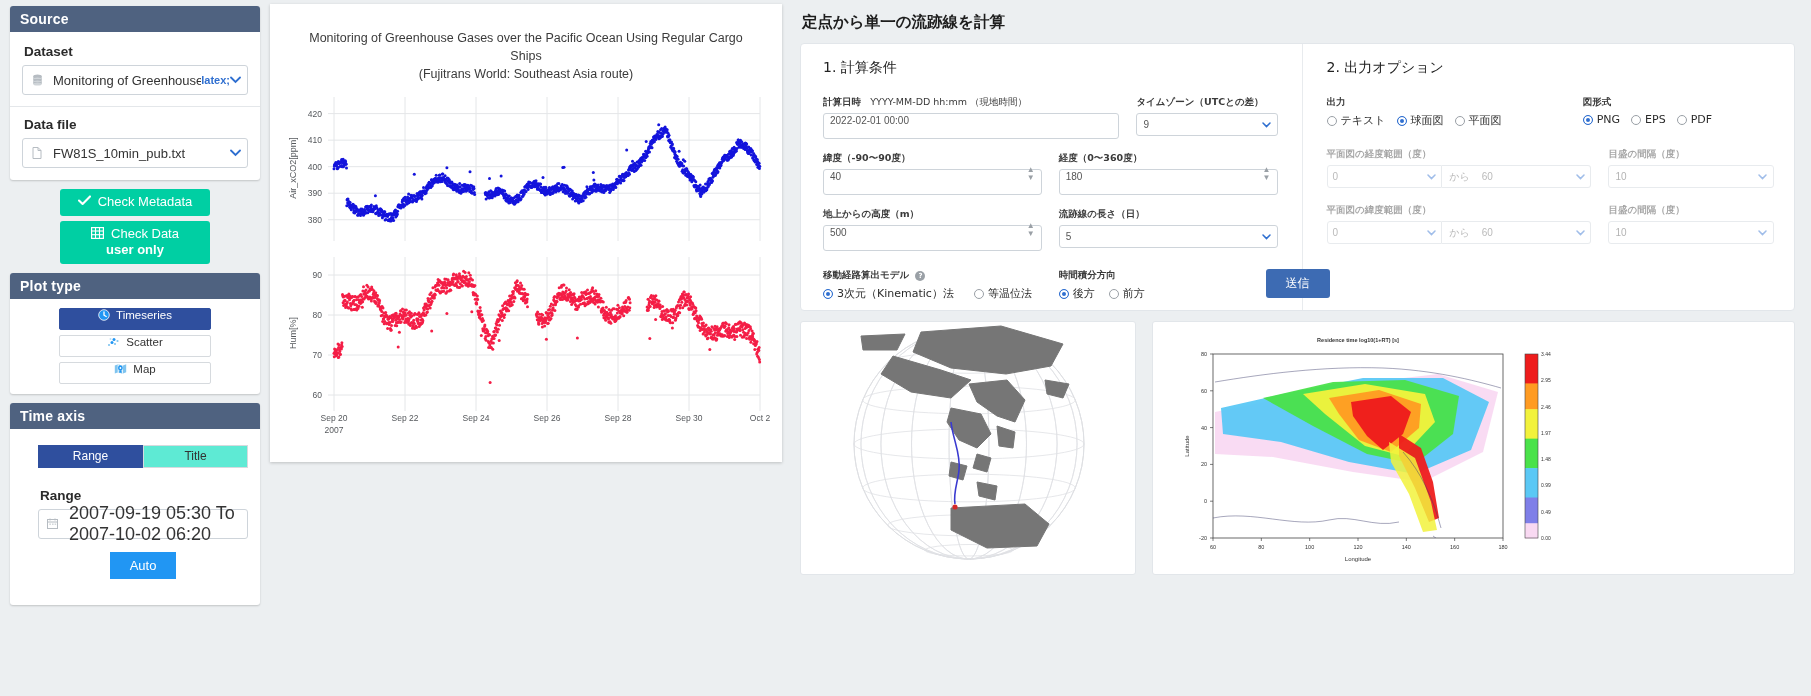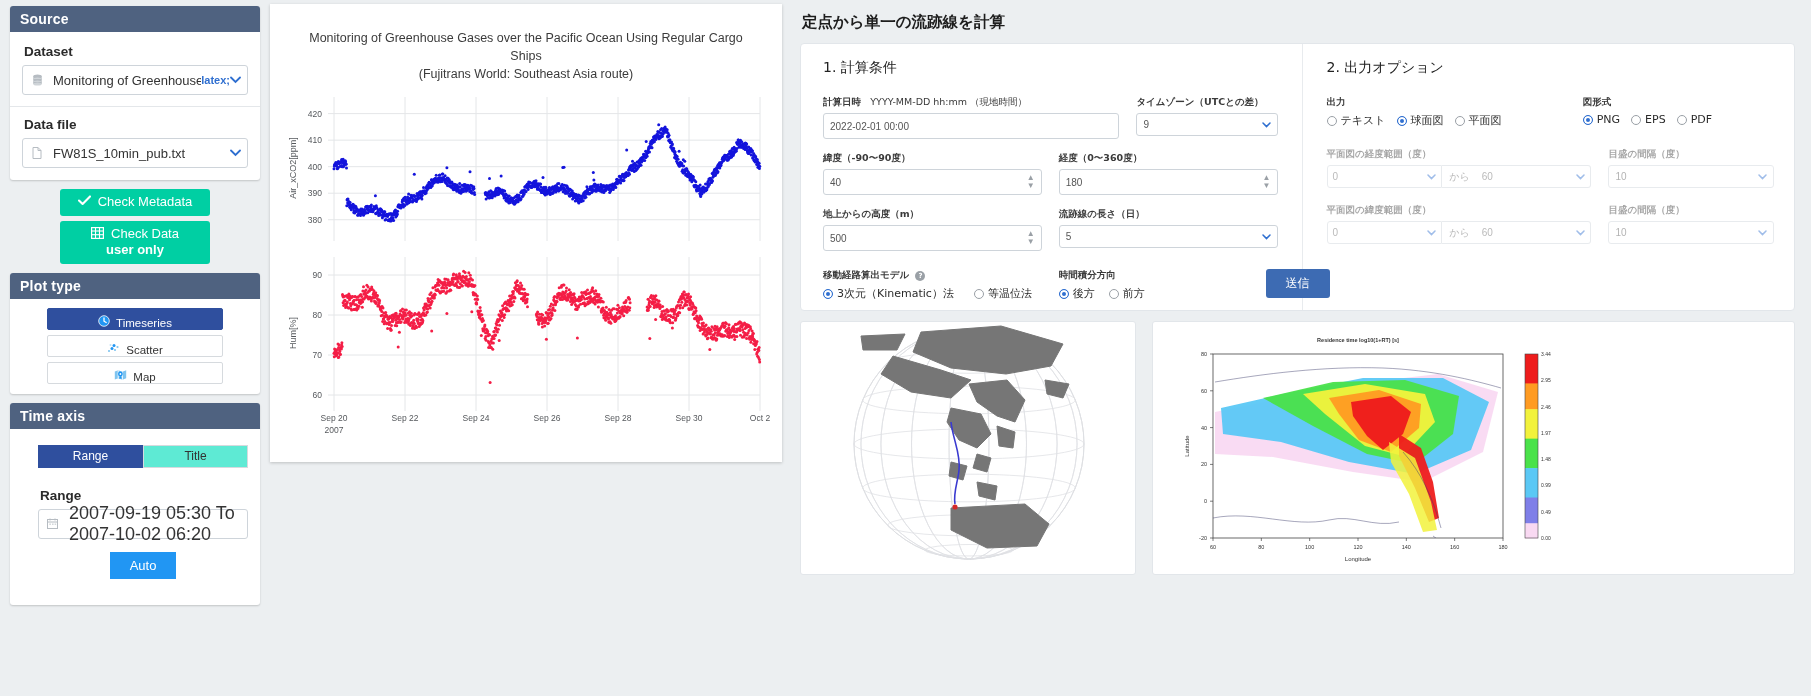--- a/index.html
+++ b/index.html
@@ -33,23 +33,23 @@
 
   .btn-teal {
     background:#00cfa3; color:#fff; border:none; border-radius:3px;
     width:150px; font-size:13px; padding:6px 0; display:block; margin:0 auto 5px auto;
     text-align:center; line-height:1.15; cursor:pointer;
   }
   .btn-teal .b2 { font-weight:bold; display:block; }
   .btn-teal .row1 { display:inline-flex; align-items:center; gap:7px; }
 
   .pt-btn {
-    width:176px; margin:0 auto 5px auto; border:1px solid #d6dade; border-radius:2px;
+    width:152px; margin:0 auto 5px auto; border:1px solid #d6dade; border-radius:2px;
     font-size:11.5px; color:#333; background:#fff; height:22px;
-    display:flex; align-items:flex-end; justify-content:center; gap:6px; cursor:pointer;
+    display:flex; align-items:flex-start; justify-content:center; gap:6px; cursor:pointer;
   }
   .pt-btn.active { background:#2f4f9e; border-color:#2f4f9e; color:#fff; }
 
   .toggle-row { display:flex; width:100%; margin:9px 0 0 0; }
   .toggle-row .tg {
     flex:1; height:23px; display:flex; align-items:center; justify-content:center;
     font-size:12px; border:1px solid #d6dade; cursor:pointer; background:#5eead4; color:#333;
   }
   .toggle-row .tg.active { background:#2f4f9e; border-color:#2f4f9e; color:#fff; }
 
@@ -78,21 +78,21 @@
     background:#fff; border:1px solid #e2e6ea; border-radius:4px; margin:0 16px 0 18px;
     height:268px; display:flex; position:relative;
   }
   .col-left { width:calc(50% + 5px); padding:15px 24px 0 22px; border-right:1px solid #e8ebee; }
   .col-right { flex:1; padding:15px 20px 0 24px; }
   .sec-title { font-size:14px; color:#222; margin-bottom:19px; }
   .lbl { font-size:9.5px; color:#3a3a3a; font-weight:bold; margin-bottom:4px; white-space:nowrap; }
   .lbl .thin { font-weight:normal; }
   .inp {
     border:1px solid #ced4da; border-radius:3px; height:23px; font-size:10px; color:#555;
-    display:flex; align-items:center; padding:12px 6px; background:#fff; position:relative;
+    display:flex; align-items:flex-end; padding:12px 6px; background:#fff; position:relative;
   }
   .inp .val { flex:1; overflow:hidden; white-space:nowrap; }
   .spin { color:#9aa0a6; font-size:8px; line-height:1; text-align:center; }
   .sel-sm { border:1px solid #ced4da; border-radius:3px; height:23px; font-size:10px; color:#555;
             display:flex; align-items:center; padding:0 6px; background:#fff; }
   .sel-sm .val { flex:1; }
   .grid2 { display:flex; gap:17px; margin-bottom:13px; }
   .grid2 > div { flex:1; }
   .radioline { display:flex; align-items:center; gap:4px; font-size:11px; color:#2b2b2b; }
   .rd { width:10px; height:10px; border-radius:50%; border:1px solid #9aa0a6; display:inline-block; background:#fff; flex:0 0 10px; }

